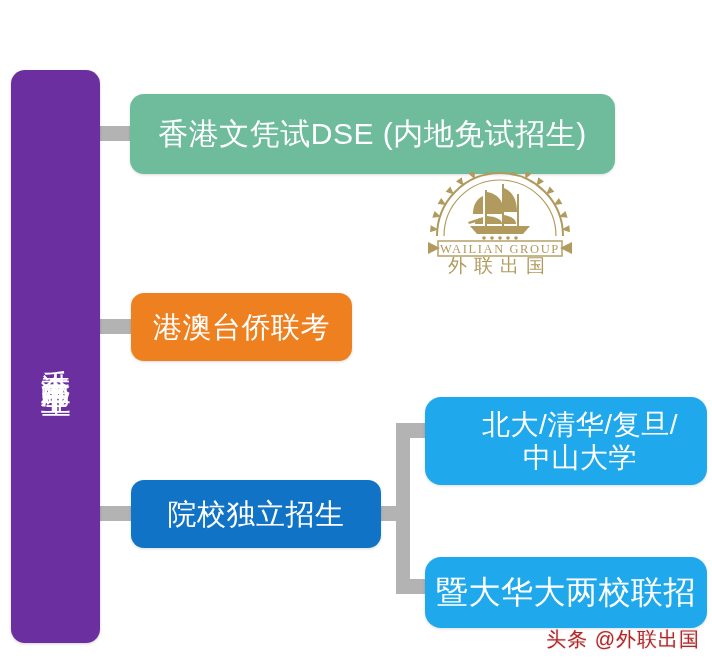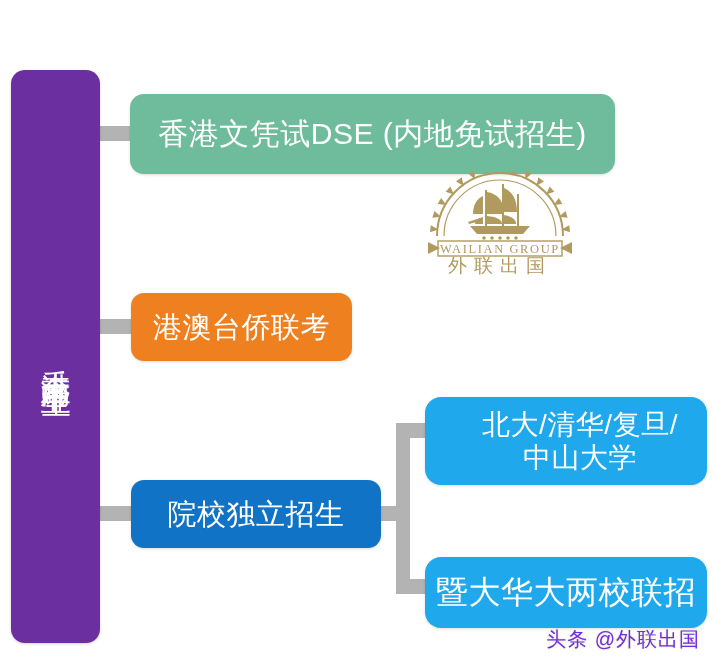--- a/index.html
+++ b/index.html
@@ -136,21 +136,21 @@
     height: 104px;
   }
   #logo svg { display: block; width: 100%; height: 100%; }
 
   
   #watermark {
     position: absolute;
     right: 12px;
     bottom: 8px;
     font-size: 20px;
-    color: #6d28d9;
+    color: #b91c1c;
     letter-spacing: 1px;
     text-shadow: 0 0 2px rgba(0,0,0,0.22);
     user-select: none;
   }
   #watermark .wm-tag { opacity: 0.97; }
 </style>
 </head>
 <body>
 
 <div id="diagram">

